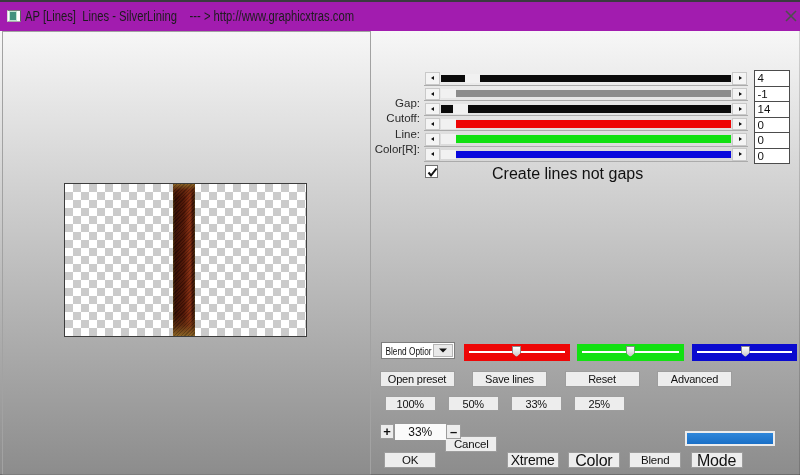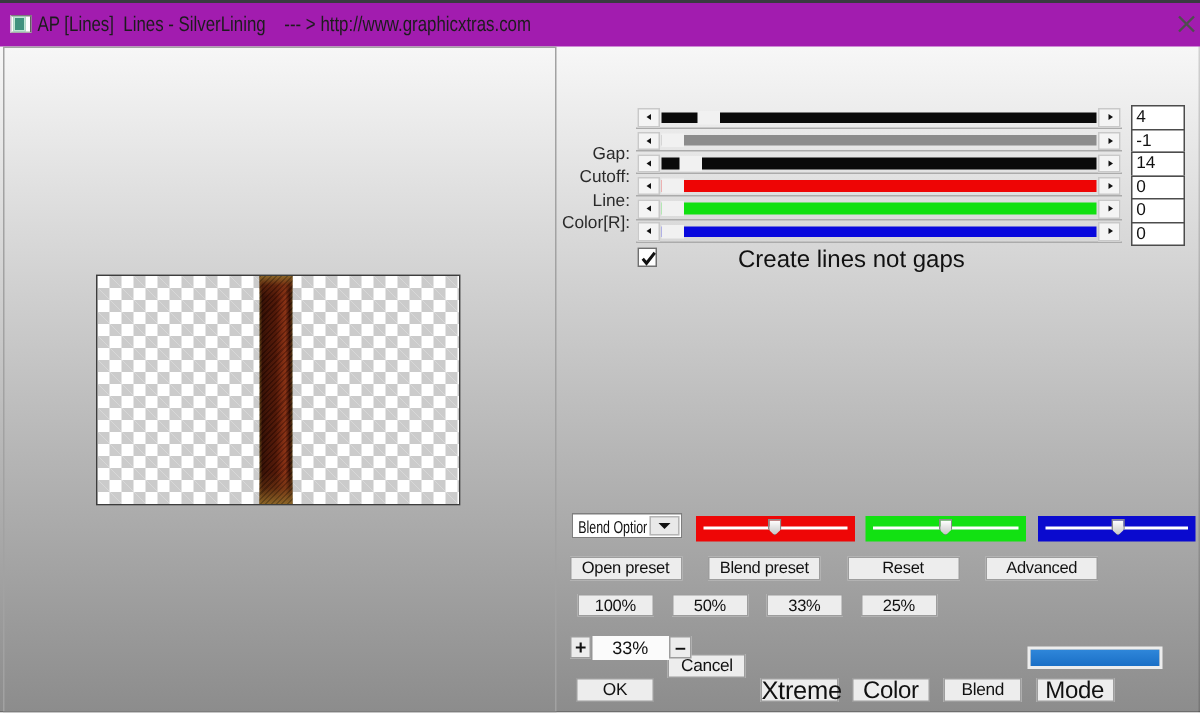--- a/index.html
+++ b/index.html
@@ -181,30 +181,30 @@
 <div class="tbar" style="left:576.5px;width:107px;background:#12e112">
       <div class="tline"></div>
     </div>
 <div class="tthumb" style="left:625.8px"></div>
 <div class="tbar" style="left:692px;width:105px;background:#0a0acf">
       <div class="tline"></div>
     </div>
 <div class="tthumb" style="left:740.8px"></div>
 
 <div class="btn" style="left:379.5px;top:371px;width:75px;height:15.5px;line-height:15.5px;font-size:11px">Open preset</div>
-<div class="btn" style="left:472.0px;top:371px;width:75px;height:15.5px;line-height:15.5px;font-size:11px">Blend preset</div>
+<div class="btn" style="left:472.0px;top:371px;width:75px;height:15.5px;line-height:15.5px;font-size:11px">Save lines</div>
 <div class="btn" style="left:564.5px;top:371px;width:75px;height:15.5px;line-height:15.5px;font-size:11px">Reset</div>
 <div class="btn" style="left:657.0px;top:371px;width:75px;height:15.5px;line-height:15.5px;font-size:11px">Advanced</div>
 <div class="btn" style="left:384.5px;top:395.5px;width:51.5px;height:15.5px;line-height:15.5px;font-size:11px">100%</div>
 <div class="btn" style="left:447.5px;top:395.5px;width:51.5px;height:15.5px;line-height:15.5px;font-size:11px">50%</div>
 <div class="btn" style="left:510.5px;top:395.5px;width:51.5px;height:15.5px;line-height:15.5px;font-size:11px">33%</div>
 <div class="btn" style="left:573.5px;top:395.5px;width:51.5px;height:15.5px;line-height:15.5px;font-size:11px">25%</div>
 <div class="btn" style="left:384.0px;top:452px;width:52px;height:15.5px;line-height:15.5px;font-size:11.5px">OK</div>
 <div class="btn" style="left:445.3px;top:436px;width:52px;height:15.5px;line-height:15.5px;font-size:11.5px">Cancel</div>
-<div class="btn" style="left:506.6px;top:452px;width:52px;height:15.5px;line-height:15.5px;font-size:17px">Xtreme</div>
+<div class="btn" style="left:506.6px;top:452px;width:52px;height:15.5px;line-height:15.5px;font-size:14px">Xtreme</div>
 <div class="btn" style="left:567.9px;top:452px;width:52px;height:15.5px;line-height:15.5px;font-size:16px">Color</div>
 <div class="btn" style="left:629.2px;top:452px;width:52px;height:15.5px;line-height:15.5px;font-size:11.5px">Blend</div>
 <div class="btn" style="left:690.5px;top:452px;width:52px;height:15.5px;line-height:15.5px;font-size:16px">Mode</div>
 
 <div class="btn" style="left:380px;top:423.5px;width:14px;height:15.5px;line-height:14px;font-size:13px;font-weight:bold">+</div>
 <div class="zbox">33%</div>
 <div class="btn" style="left:446px;top:423.5px;width:15px;height:15.5px;line-height:13px;font-size:13px;font-weight:bold">–</div>
 <div class="prog"></div>
 </div>
 </body></html>

